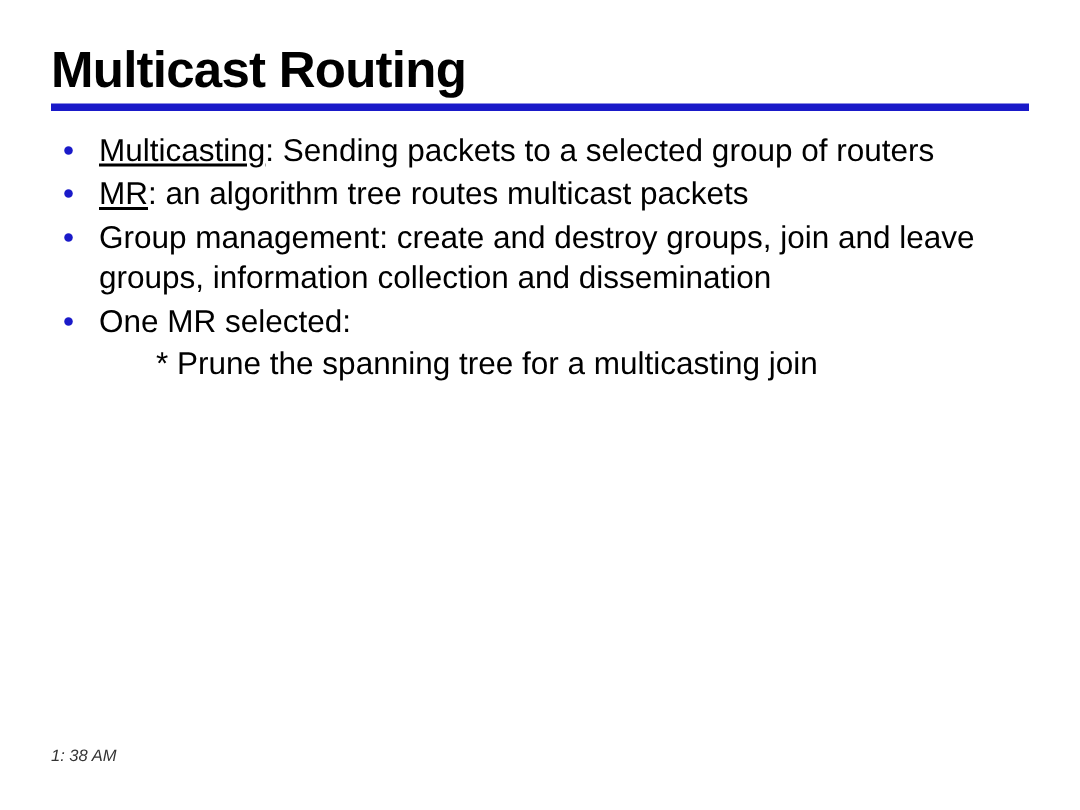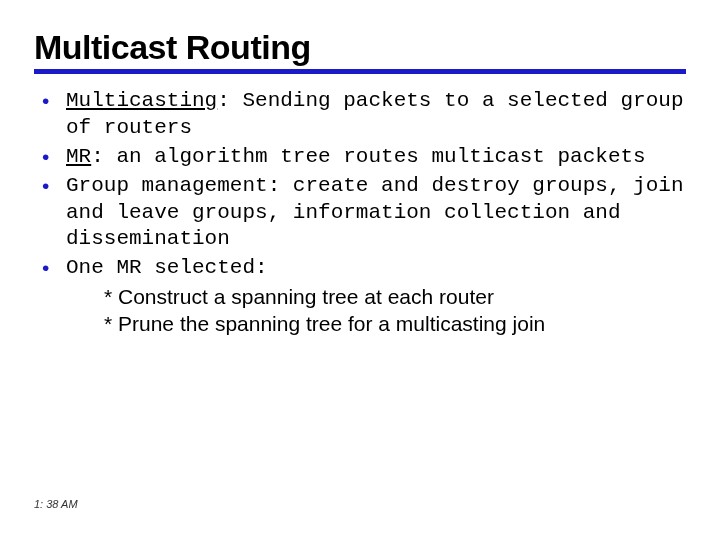--- a/index.html
+++ b/index.html
@@ -33,21 +33,20 @@
     color: #1a1ac9;
     font-size: 21px;
     line-height: 1.28;
     width: 26px;
     flex: 0 0 26px;
     text-align: left;
     padding-left: 2px;
   }
   .bullet-text {
     flex: 1;
-    font-family: Liberation Mono, monospace;
   }
   .term { text-decoration: underline; }
   .sub {
     padding-left: 64px;
     font-size: 21px;
     line-height: 1.28;
   }
   .timestamp {
     position: absolute;
     left: 34px;
@@ -83,19 +82,18 @@
     <div class="bullet-row">
       <span class="bullet-dot">•</span>
       <span class="bullet-text">Group management: create and destroy groups, join and leave groups, information collection and dissemination</span>
     </div>
 
     <div class="bullet-row">
       <span class="bullet-dot">•</span>
       <span class="bullet-text">One MR selected:</span>
     </div>
 
-    <div class="sub">* Construct a spanning tree at each router</div>
     <div class="sub">* Prune the spanning tree for a multicasting join</div>
 
   </div>
 
   <div class="timestamp">1: 38 AM</div>
 </div>
 
 </body></html>

